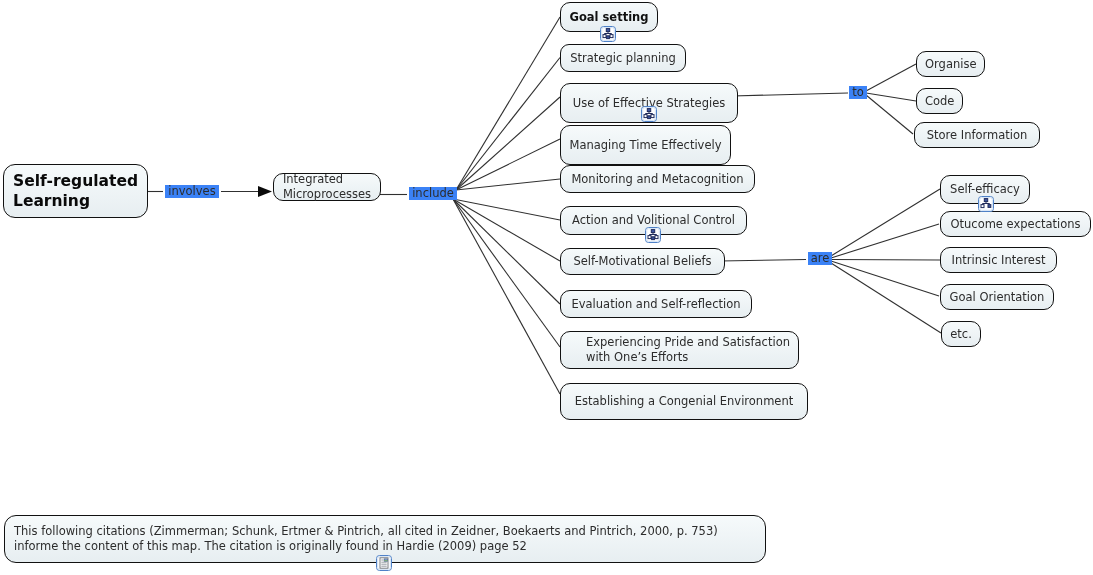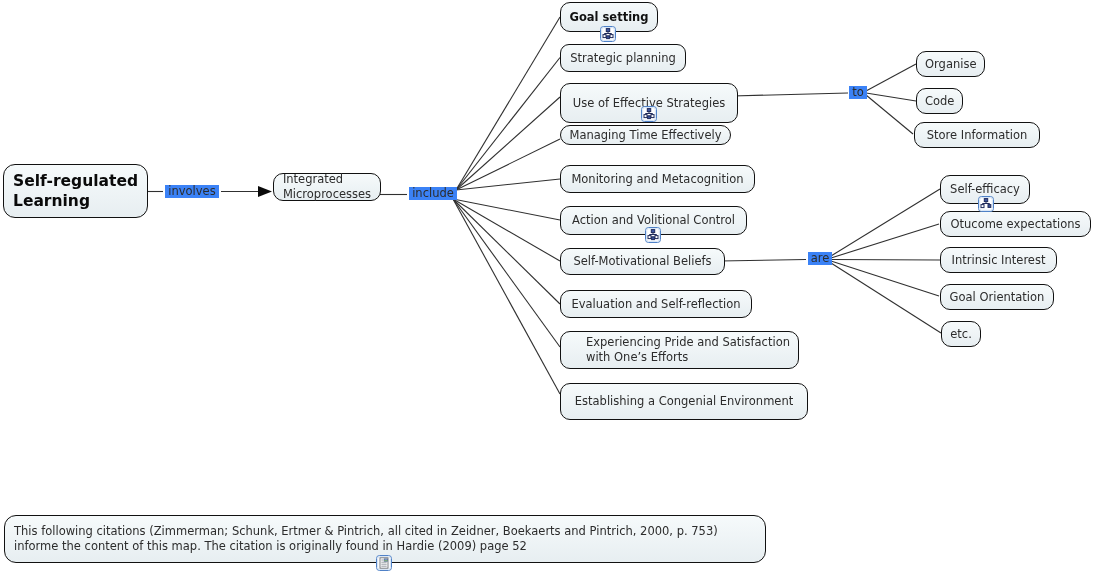--- a/index.html
+++ b/index.html
@@ -87,21 +87,21 @@
 
   <div class="node bold" style="left:560px; top:2px; height:30px; min-width:98px;">
     <span class="lbl">Goal setting</span>
   </div>
   <div class="node" style="left:560px; top:44px; height:28px; min-width:126px;border-radius:9px;">
     <span class="lbl">Strategic planning</span>
   </div>
   <div class="node" style="left:560px; top:83px; height:40px; min-width:178px;">
     <span class="lbl">Use of Effective Strategies</span>
   </div>
-  <div class="node" style="left:560px; top:125px; height:20px; min-width:171px;">
+  <div class="node" style="left:560px; top:125px; height:40px; min-width:171px;">
     <span class="lbl">Managing Time Effectively</span>
   </div>
   <div class="node" style="left:560px; top:165px; height:28px; min-width:195px;">
     <span class="lbl">Monitoring and Metacognition</span>
   </div>
   <div class="node" style="left:560px; top:206px; height:29px; min-width:187px;">
     <span class="lbl">Action and Volitional Control</span>
   </div>
   <div class="node" style="left:560px; top:248px; height:27px; min-width:165px;">
     <span class="lbl">Self-Motivational Beliefs</span>

